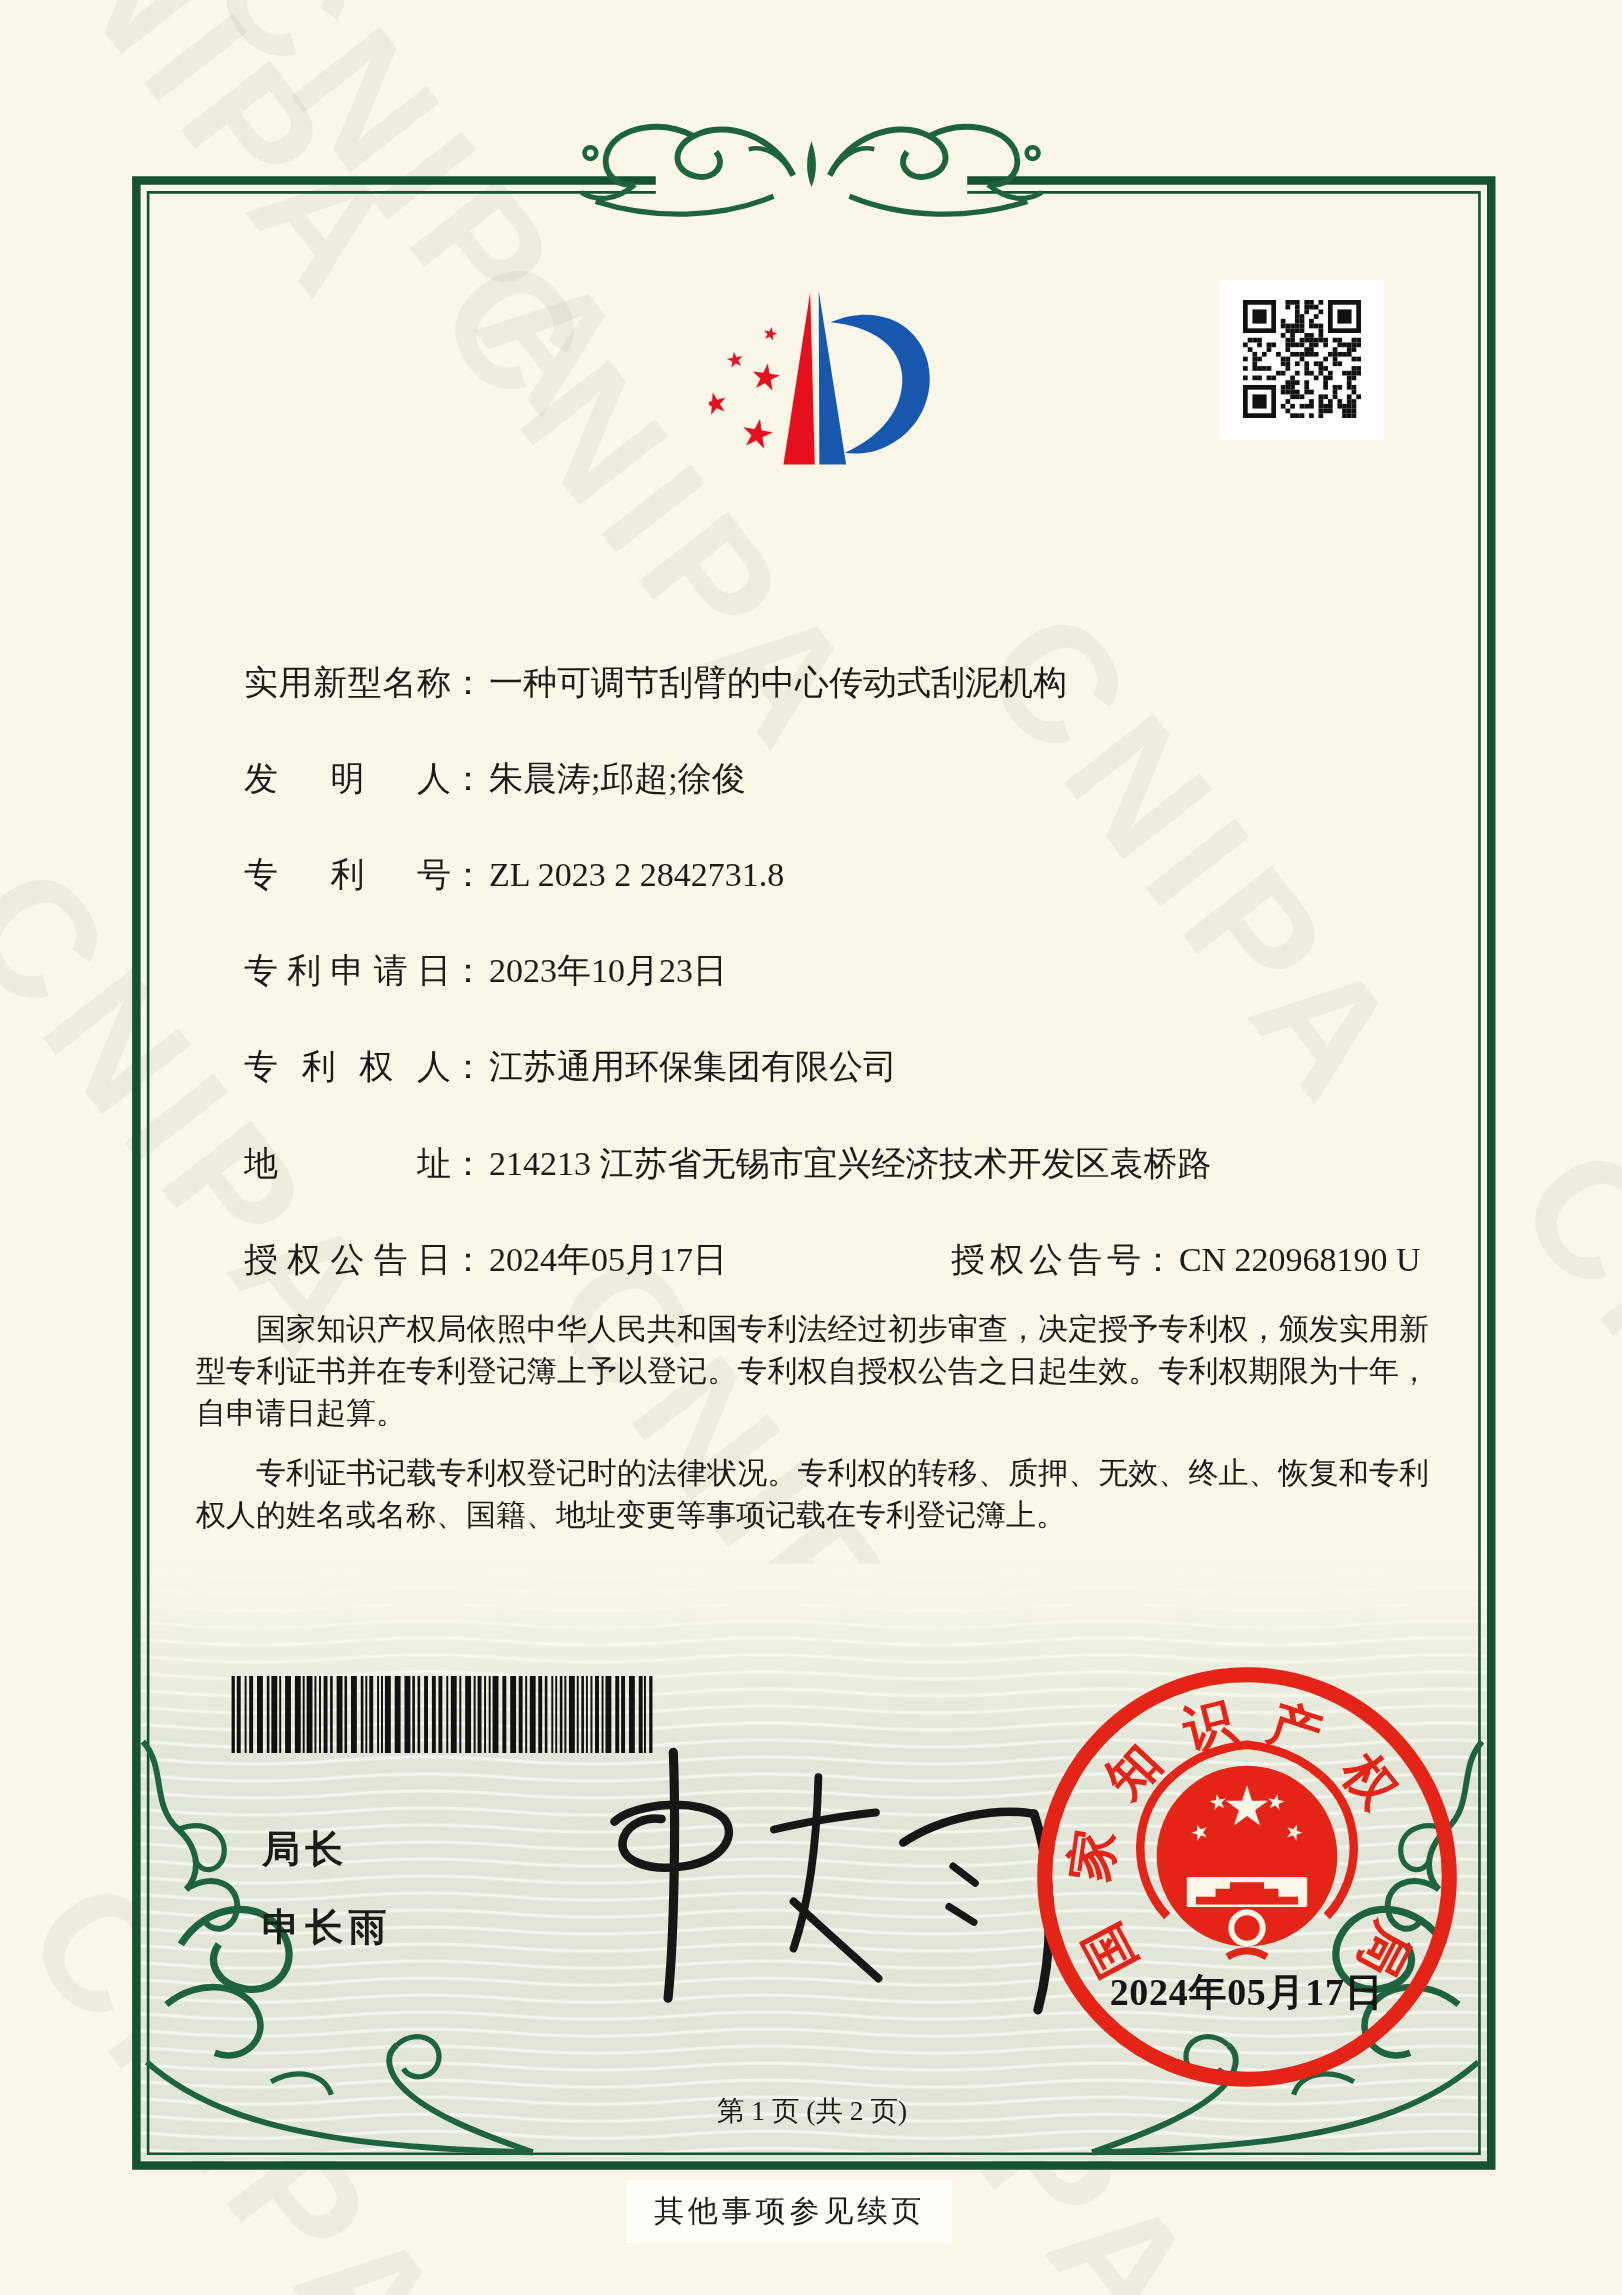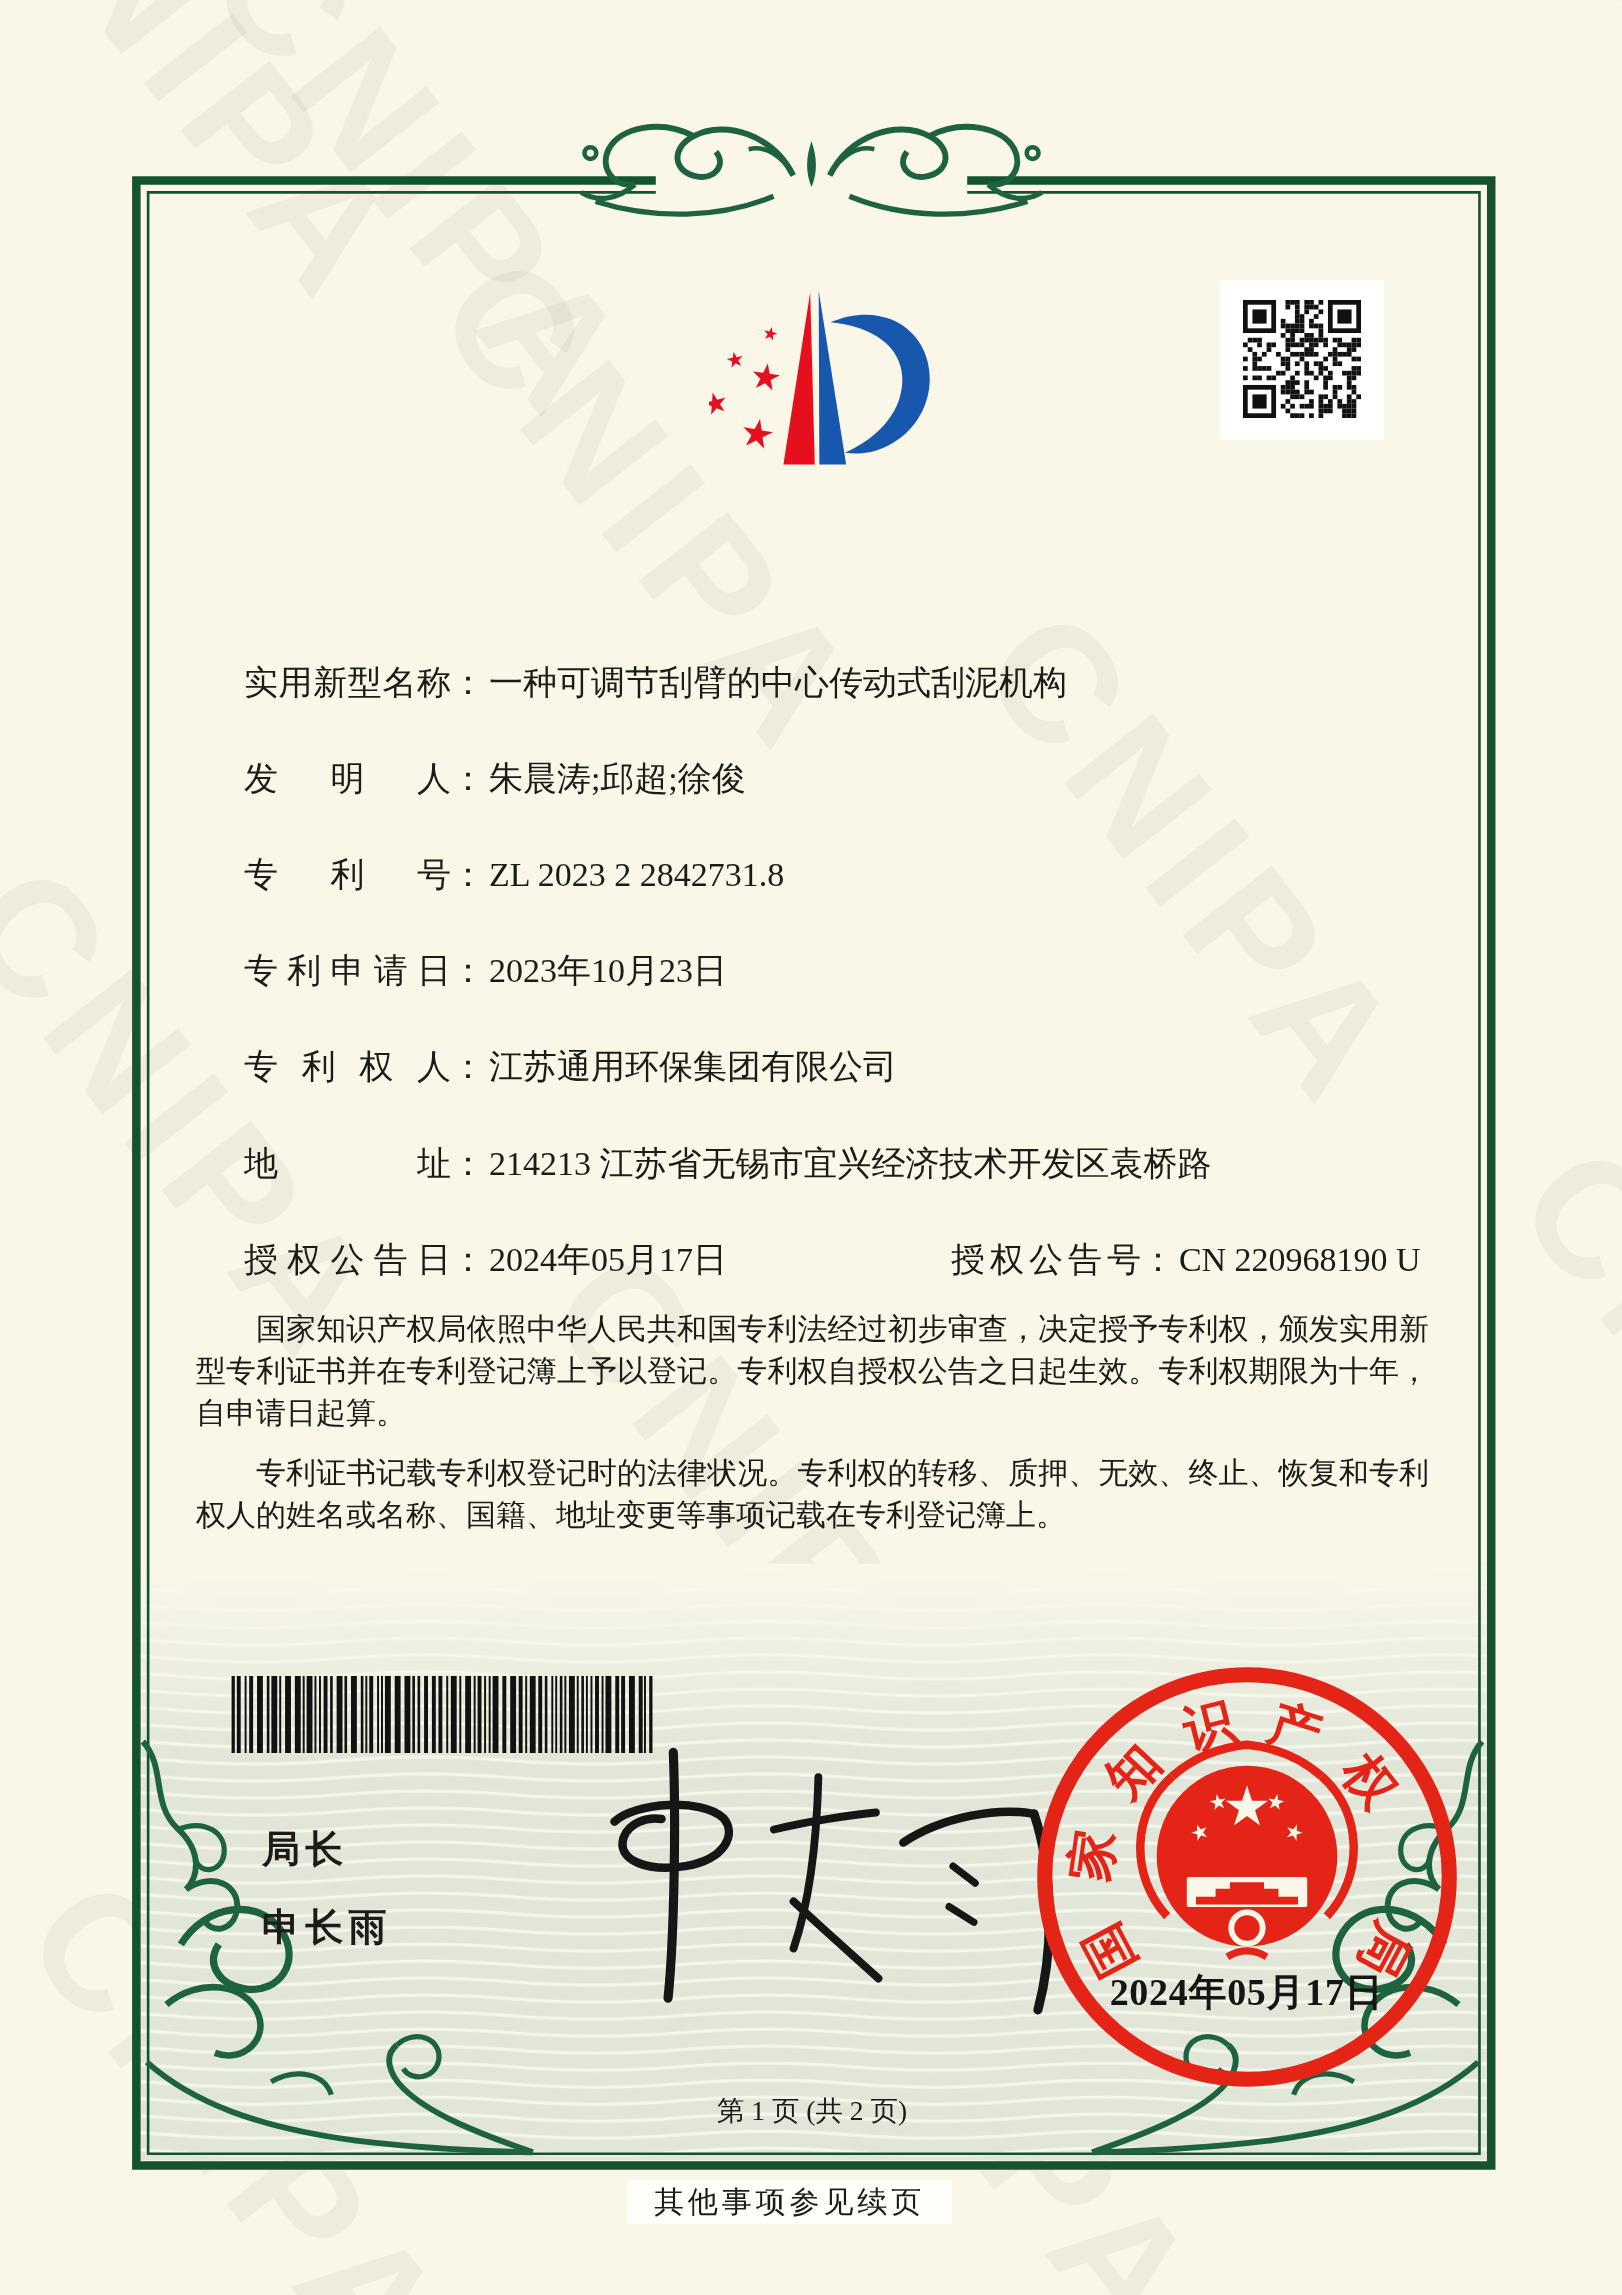--- a/index.html
+++ b/index.html
@@ -25,21 +25,21 @@
   
   .paras{left:196px;top:1310px;width:1233px;font-size:30px;line-height:42px;text-align:justify;font-family:Liberation Mono, monospace;}
   .paras p{margin:0 0 18.3px 0;text-indent:60px;}
   
   .dir-label{left:262px;top:1824px;font-size:38px;font-weight:bold;
              font-family:"Liberation Sans","DejaVu Sans",sans-serif;letter-spacing:5.2px;}
   .dir-name{left:262px;top:1902px;font-size:38px;font-weight:bold;
             font-family:"Liberation Sans","DejaVu Sans",sans-serif;letter-spacing:5.2px;}
   
   .page-info{left:128px;top:2093px;width:1368px;text-align:center;font-size:27.5px;}
-  .cont-box{left:627px;top:2180px;width:325px;height:44px;background:#fefefb;
+  .cont-box{left:627px;top:2180px;width:325px;height:63px;background:#fefefb;
             display:flex;align-items:center;justify-content:center;}
   .cont-box span{font-size:30px;letter-spacing:3.9px;}
   .seal-date{position:absolute;left:1050px;top:1967px;width:393px;text-align:center;
              font-size:38px;font-weight:bold;color:#151515;letter-spacing:0.7px;}
 </style>
 </head>
 <body>
 
 <div class="page">
 

